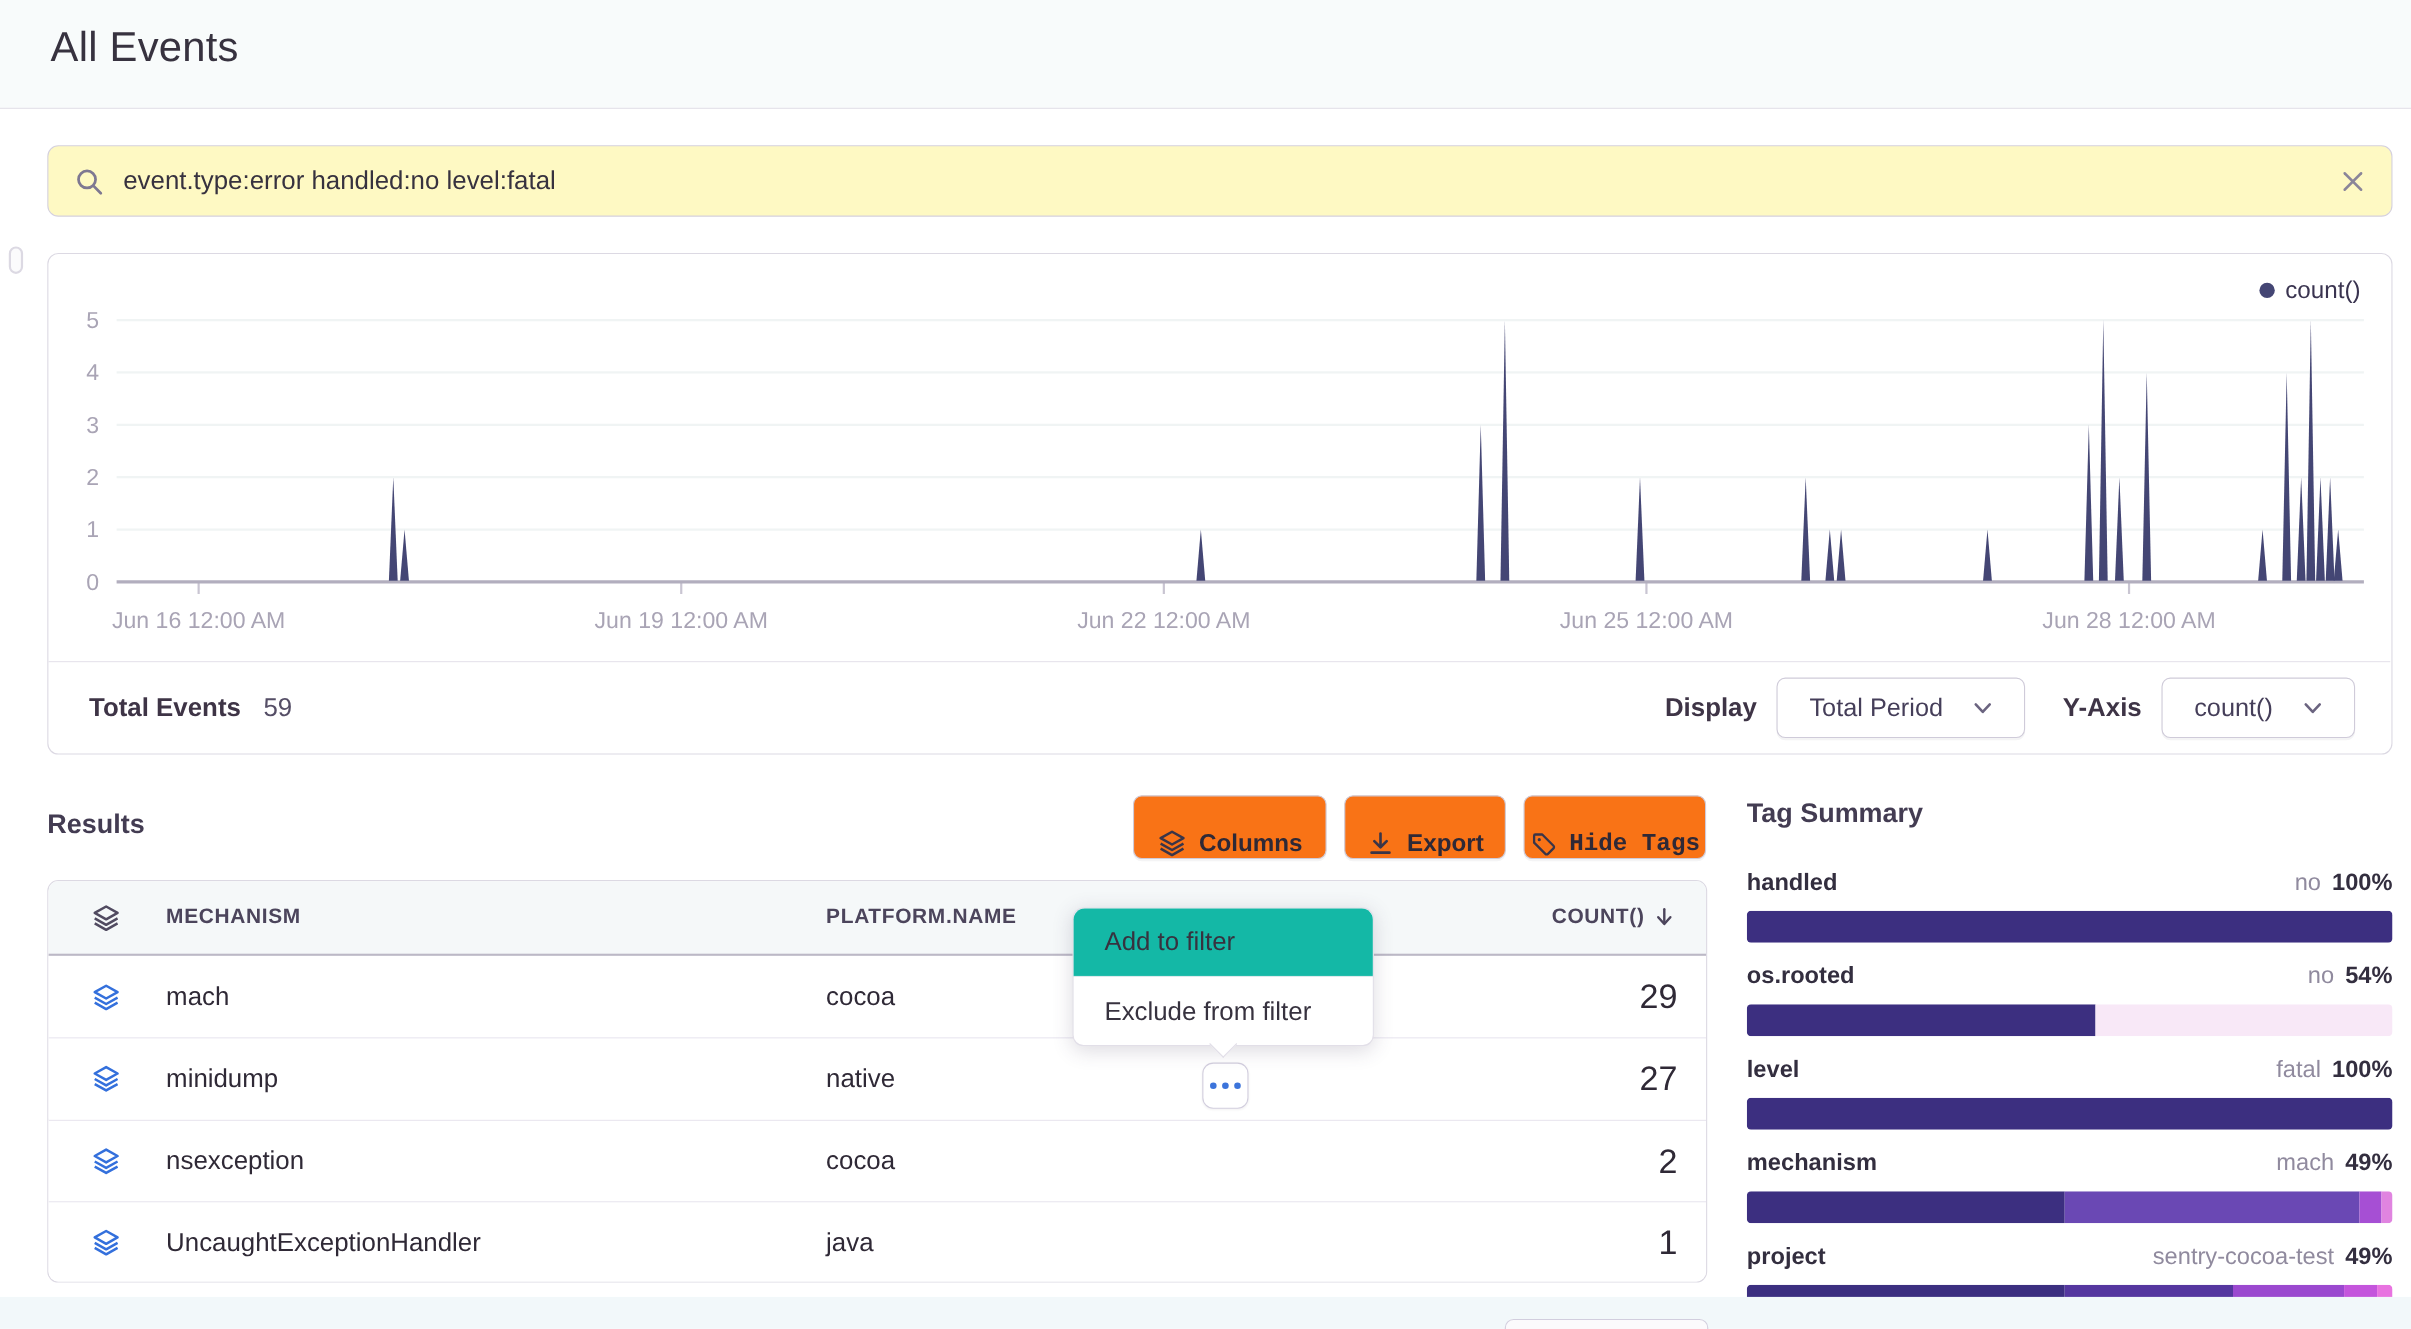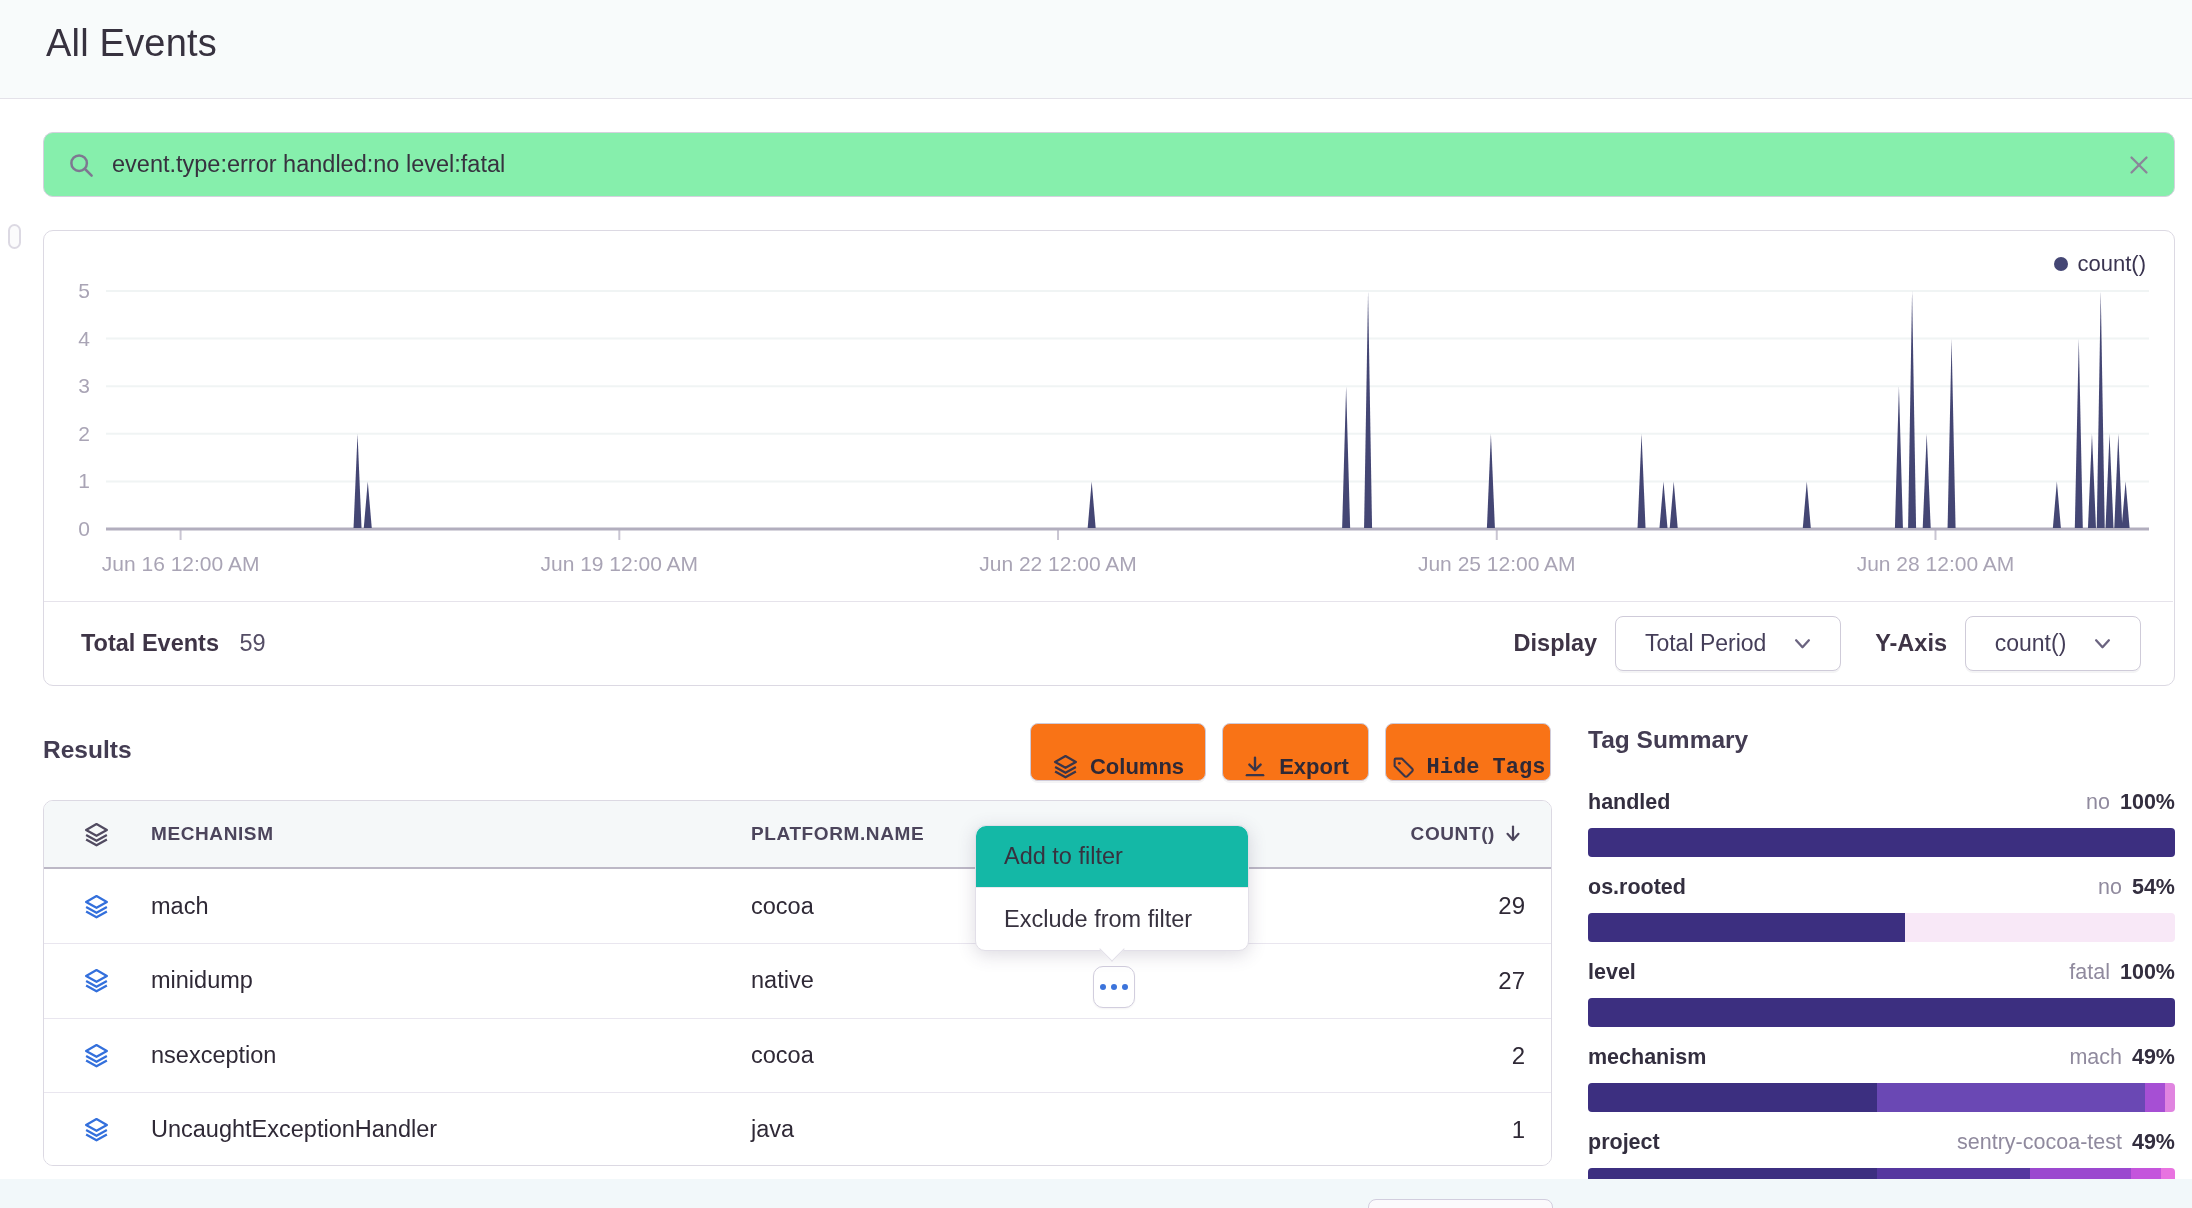--- a/index.html
+++ b/index.html
@@ -10,21 +10,21 @@
   .topbar { position:absolute; left:0; top:0; width:2192px; height:99px;
     background:#f8fbfb; border-bottom:1px solid #e4e2e9; }
   .page-title { position:absolute; left:46px; top:22px; font-size:38px; font-weight:500;
     color:#37323f; letter-spacing:0.2px; }
 
   .drag-handle { position:absolute; left:8px; top:224px; width:13px; height:25px;
     border:2px solid #dcd9e3; border-radius:7px; background:#fbfbfc; }
 
   
   .searchbar { position:absolute; left:43px; top:132px; width:2132px; height:65px;
-    background:#86efac; border:1.5px solid #d5d1de; border-radius:10px; display:flex; align-items:center; }
+    background:#fef9c3; border:1.5px solid #d5d1de; border-radius:10px; display:flex; align-items:center; }
   .searchbar svg.mag { margin-left:22px; flex:0 0 auto; }
   .search-input { flex:1; border:none; outline:none; background:transparent;
     font-family:"Liberation Sans", sans-serif; font-size:23.5px; color:#37323f; margin-left:16px; }
   .clear-x { margin-right:20px; cursor:pointer; flex:0 0 auto; }
 
   
   .card { position:absolute; background:#fff; border:1.5px solid #dcd9e3; border-radius:10px; }
   .chart-card { left:43px; top:230px; width:2132px; height:456px; }
   .legend { position:absolute; right:28px; top:20px; display:flex; align-items:center; gap:10px;
     font-size:22px; color:#3a3450; }
@@ -59,21 +59,21 @@
   
   .table-card { left:43px; top:800px; width:1509px; height:366px; overflow:hidden; }
   .thead { position:absolute; left:0; top:0; width:100%; height:68px; background:#f5f8f9;
     border-bottom:2px solid #bcb8c6; display:flex; align-items:center; }
   .trow { position:absolute; left:0; width:100%; height:74px; display:flex; align-items:center; background:#fff; }
   .trow + .trow, .trow.bordered { border-top:1px solid #e9e6ef; }
   .cell { display:flex; align-items:center; }
   .icon-cell { width:107px; padding-left:39px; }
   .col-mech { width:600px; font-size:23.5px; }
   .col-plat { width:560px; font-size:23.5px; }
-  .col-count { flex:1; justify-content:flex-end; padding-right:26px; font-size:24px; }
+  .col-count { flex:1; justify-content:flex-end; padding-right:26px; font-size:31px; }
   .th { font-size:19px; font-weight:bold; letter-spacing:0.6px; color:#4c455c; }
 
   
   .ctx-menu { position:absolute; left:975px; top:825px; width:274px; background:#fff;
     border:1px solid #e2dfe8; border-radius:10px; box-shadow:0 4px 18px rgba(64,58,87,0.18); z-index:30; }
   .ctx-item { height:62px; display:flex; align-items:center; padding-left:28px;
     font-size:23.5px; color:#37323f; cursor:pointer; }
   .ctx-item.first { background:#14b8a6; border-radius:10px 10px 0 0; border-bottom:1px solid #eae8ee; }
   .ctx-item.last { border-radius:0 0 10px 10px; }
   .menu-pointer { position:absolute; left:1103px; top:940px; width:18px; height:18px; background:#fff;

